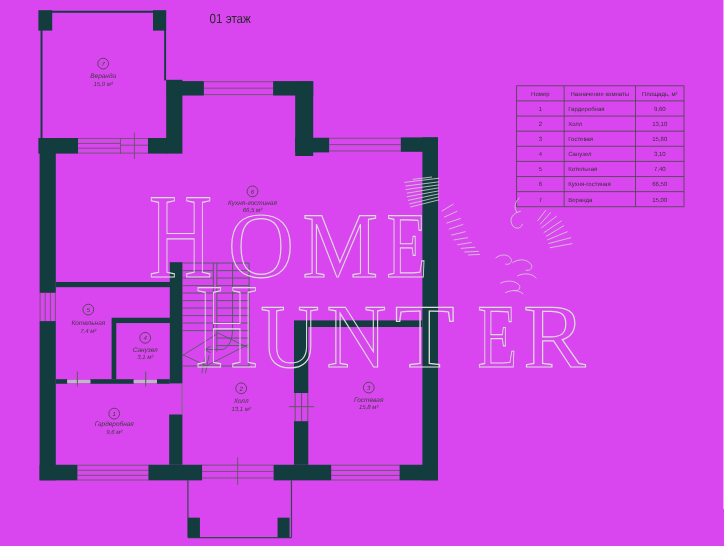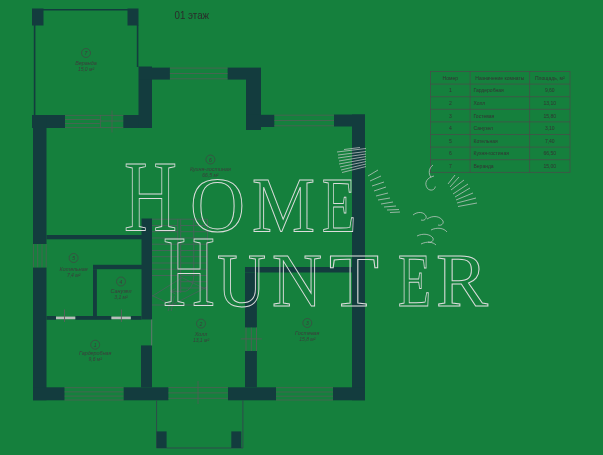--- a/index.html
+++ b/index.html
@@ -1,16 +1,16 @@
 <!DOCTYPE html>
 <html><head>
 <meta charset="utf-8">
 <style>
 html,body{margin:0;padding:0;background:#ffffff;}
-#stage{position:relative;width:603px;height:455px;background:#15803d;overflow:hidden;
+#stage{position:relative;width:603px;height:455px;background:#d946ef;overflow:hidden;
   font-family:"Liberation Sans", sans-serif;}
 svg{position:absolute;left:0;top:0;}
 .lbl{font-family:"Liberation Sans", sans-serif;font-style:italic;fill:#3c3c3c;}
 .tbl{font-family:"Liberation Sans", sans-serif;fill:#333;}
 </style>
 </head>
 <body>
 <div id="stage">
 <svg width="603" height="455" viewBox="0 0 603 455">
 

